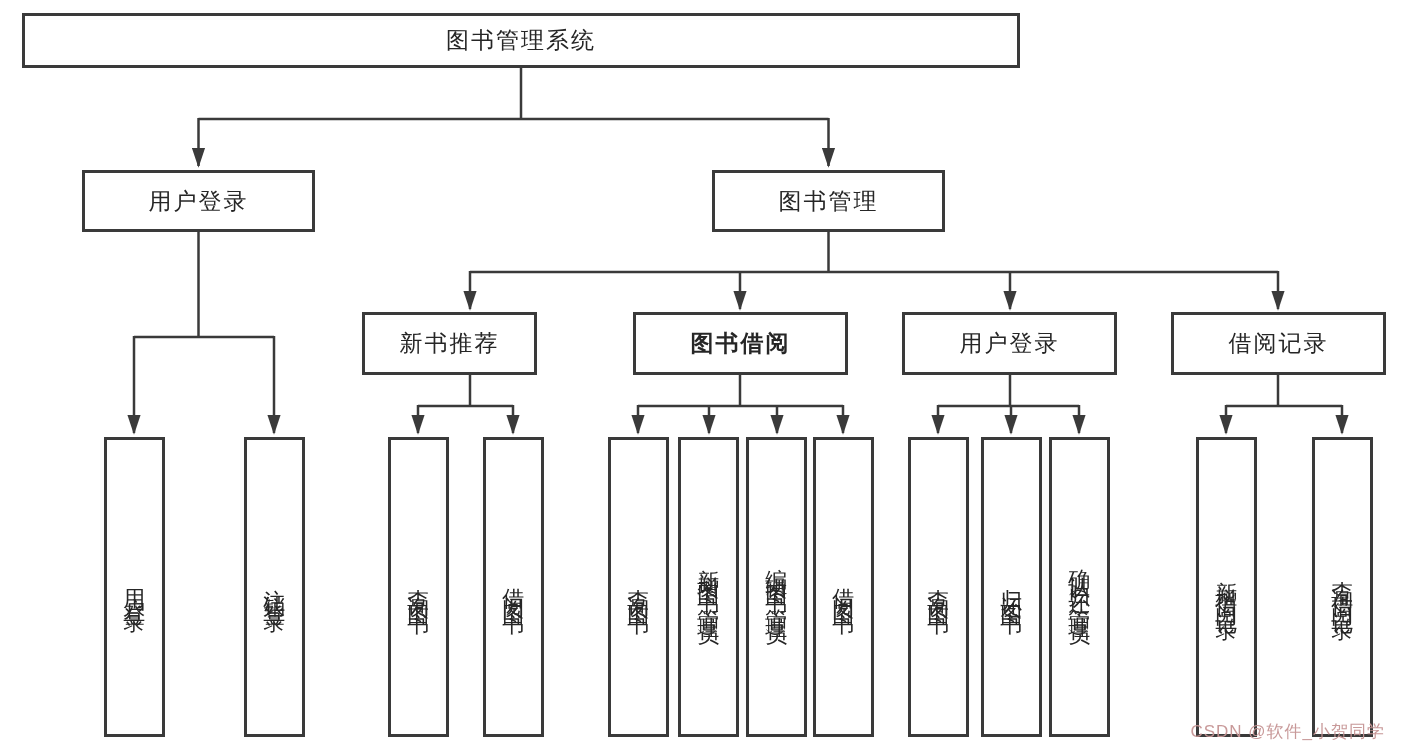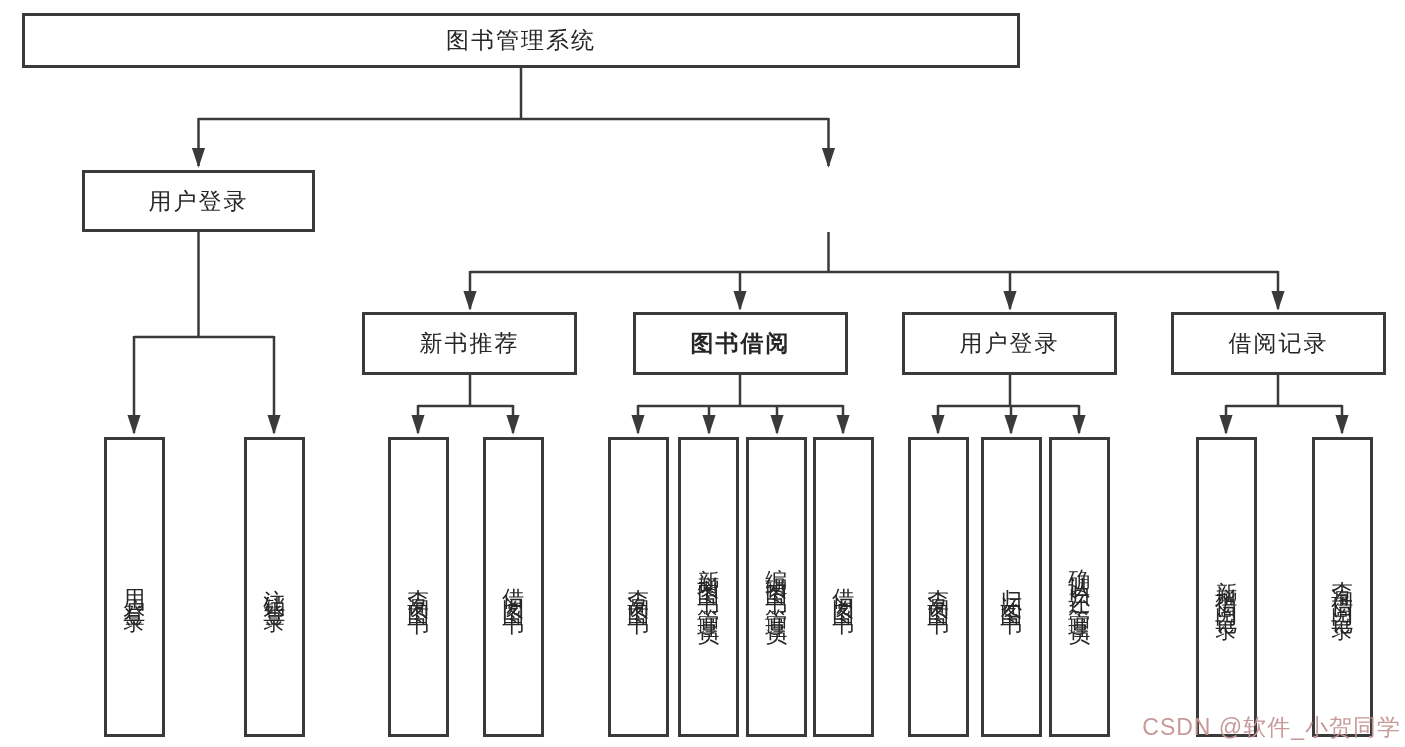--- a/index.html
+++ b/index.html
@@ -31,23 +31,23 @@
   .v-node .v-label {
     writing-mode: vertical-rl;
     text-orientation: mixed;
     font-size: 22px;
     line-height: 1.35;
     letter-spacing: 8px;
     color: #262626;
   }
   .watermark {
     position: absolute;
-    right: 4px;
+    right: 20px;
     bottom: 4px;
-    font-size: 23px;
+    font-size: 17px;
     letter-spacing: 1px;
     color: rgba(197, 148, 148, 0.95);
     white-space: nowrap;
     margin-top: 48px;
   }
 </style>
 </head>
 <body>
 
 <div class="canvas">
@@ -98,22 +98,23 @@
       <path d="M1278 375 V406"></path>
       <path d="M1226 406 H1342"></path>
       <path d="M1226 405 V433" marker-end="url(#arrow)"></path>
       <path d="M1342 405 V433" marker-end="url(#arrow)"></path>
     </g>
   </svg>
 
   <div class="node h-node" style="left:22px; top:13px; width:998px; height:55px;">图书管理系统</div>
 
   <div class="node h-node" style="left:82px; top:170px; width:233px; height:62px;">用户登录</div>
+  <div class="node h-node" style="left:712px; top:170px; width:233px; height:62px;">图书管理</div>
 
-  <div class="node h-node" style="left:362px; top:312px; width:215px; height:63px;">新书推荐</div>
+  <div class="node h-node" style="left:362px; top:312px; width:175px; height:63px;">新书推荐</div>
   <div class="node h-node" style="left:633px; top:312px; width:215px; height:63px;font-weight:bold;">图书借阅</div>
   <div class="node h-node" style="left:902px; top:312px; width:215px; height:63px;">用户登录</div>
   <div class="node h-node" style="left:1171px; top:312px; width:215px; height:63px;">借阅记录</div>
 
   <div class="node v-node" style="left:104px; top:437px; width:61px; height:300px;">
     <span class="v-label">用户登录</span>
   </div>
   <div class="node v-node" style="left:244px; top:437px; width:61px; height:300px;">
     <span class="v-label">注销登录</span>
   </div>

